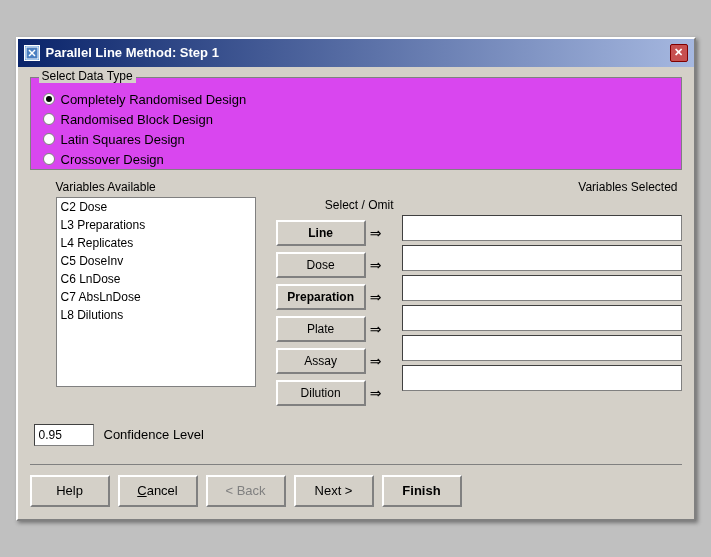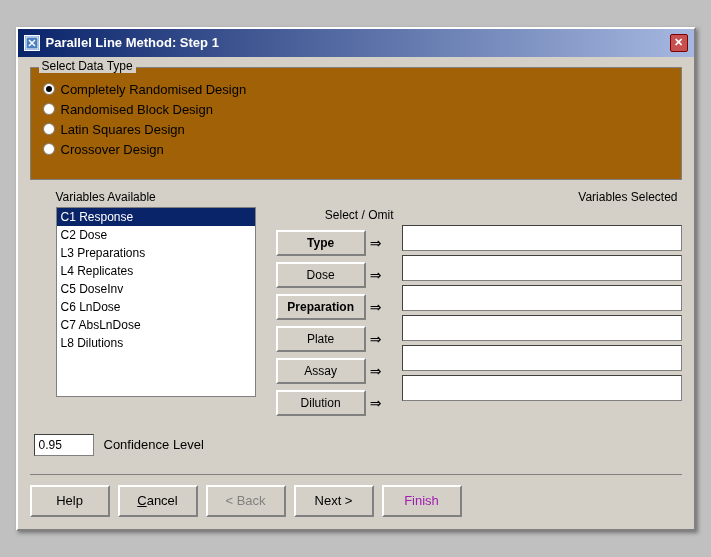--- a/index.html
+++ b/index.html
@@ -74,24 +74,24 @@
       border-radius: 2px;
     }
 
     .window-body {
       padding: 10px 12px 12px 12px;
     }
 
     .group-box {
       border: 1px solid #808080;
       border-top: 1px solid #808080;
-      padding: 10px 12px 22px 12px;
+      padding: 10px 12px 2px 12px;
       margin-bottom: 10px;
       position: relative;
-      background: #a16207;
+      background: #d946ef;
     }
 
     .group-box-label {
       position: absolute;
       top: -9px;
       left: 8px;
       background: #d4d0c8;
       padding: 0 3px;
       font-size: 12px;
       color: #000;
@@ -358,35 +358,34 @@
           <span>Crossover Design</span>
         </div>
       </div>
     </div>
 
     <div class="middle-section">
 
       <div class="variables-panel">
         <div class="panel-header">Variables Available</div>
         <div class="listbox">
-          <div class="listbox-item selected">C1 Response</div>
           <div class="listbox-item">C2 Dose</div>
           <div class="listbox-item">L3 Preparations</div>
           <div class="listbox-item">L4 Replicates</div>
           <div class="listbox-item">C5 DoseInv</div>
           <div class="listbox-item">C6 LnDose</div>
           <div class="listbox-item">C7 AbsLnDose</div>
           <div class="listbox-item">L8 Dilutions</div>
         </div>
       </div>
 
       <div class="select-omit-panel">
         <div class="select-omit-header">Select / Omit</div>
         <div class="selector-row">
-          <button class="selector-btn bold-btn">Type</button>
+          <button class="selector-btn bold-btn">Line</button>
           <span class="arrow-right">⇒</span>
         </div>
         <div class="selector-row">
           <button class="selector-btn">Dose</button>
           <span class="arrow-right">⇒</span>
         </div>
         <div class="selector-row">
           <button class="selector-btn bold-btn">Preparation</button>
           <span class="arrow-right">⇒</span>
         </div>
@@ -423,17 +422,17 @@
       <span class="confidence-label">Confidence Level</span>
     </div>
 
     <div class="button-row">
       <button class="btn">Help</button>
       <button class="btn">
         <span><span class="underline-char">C</span>ancel</span>
       </button>
       <button class="btn disabled" style="color:#808080;text-align:center;">&lt; Back</button>
       <button class="btn">Next &gt;</button>
-      <button class="btn disabled" style="color:#a21caf;">Finish</button>
+      <button class="btn disabled" style="color:#000000;font-weight:bold;">Finish</button>
     </div>
 
   </div>
 </div>
 
 </body></html>

